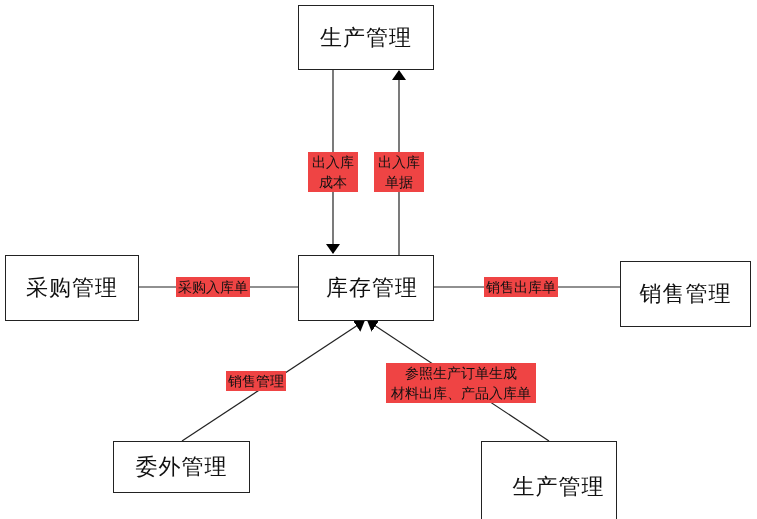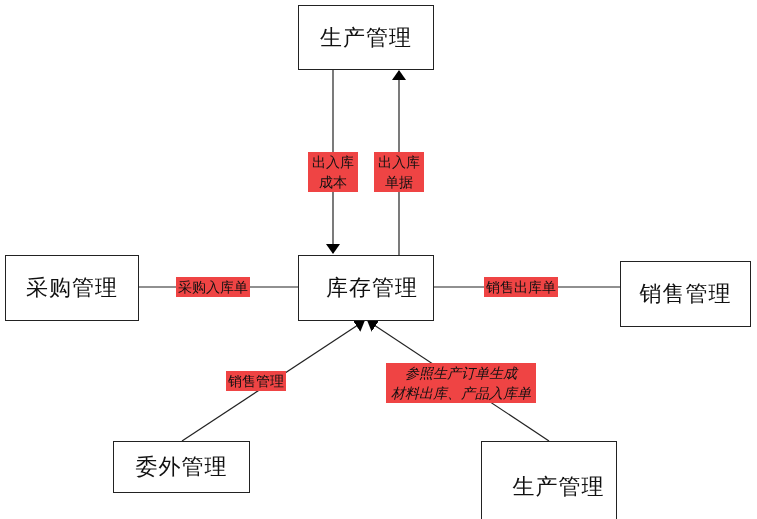--- a/index.html
+++ b/index.html
@@ -56,16 +56,16 @@
   <div>出入库</div>
   <div>成本</div>
 </div>
 <div class="lbl" style="left:374px;top:152px;width:50px;">
   <div>出入库</div>
   <div>单据</div>
 </div>
 <div class="lbl" style="left:176px;top:277px;padding:0 2px;">采购入库单</div>
 <div class="lbl" style="left:484px;top:277px;padding:0 2px;">销售出库单</div>
 <div class="lbl" style="left:226px;top:371px;padding:0 2px;">销售管理</div>
-<div class="lbl" style="left:386px;top:363px;width:150px;font-style:italic;">
+<div class="lbl" style="left:386px;top:363px;width:150px;">
   <div>参照生产订单生成</div>
   <div>材料出库、产品入库单</div>
 </div>
 
 </body></html>

